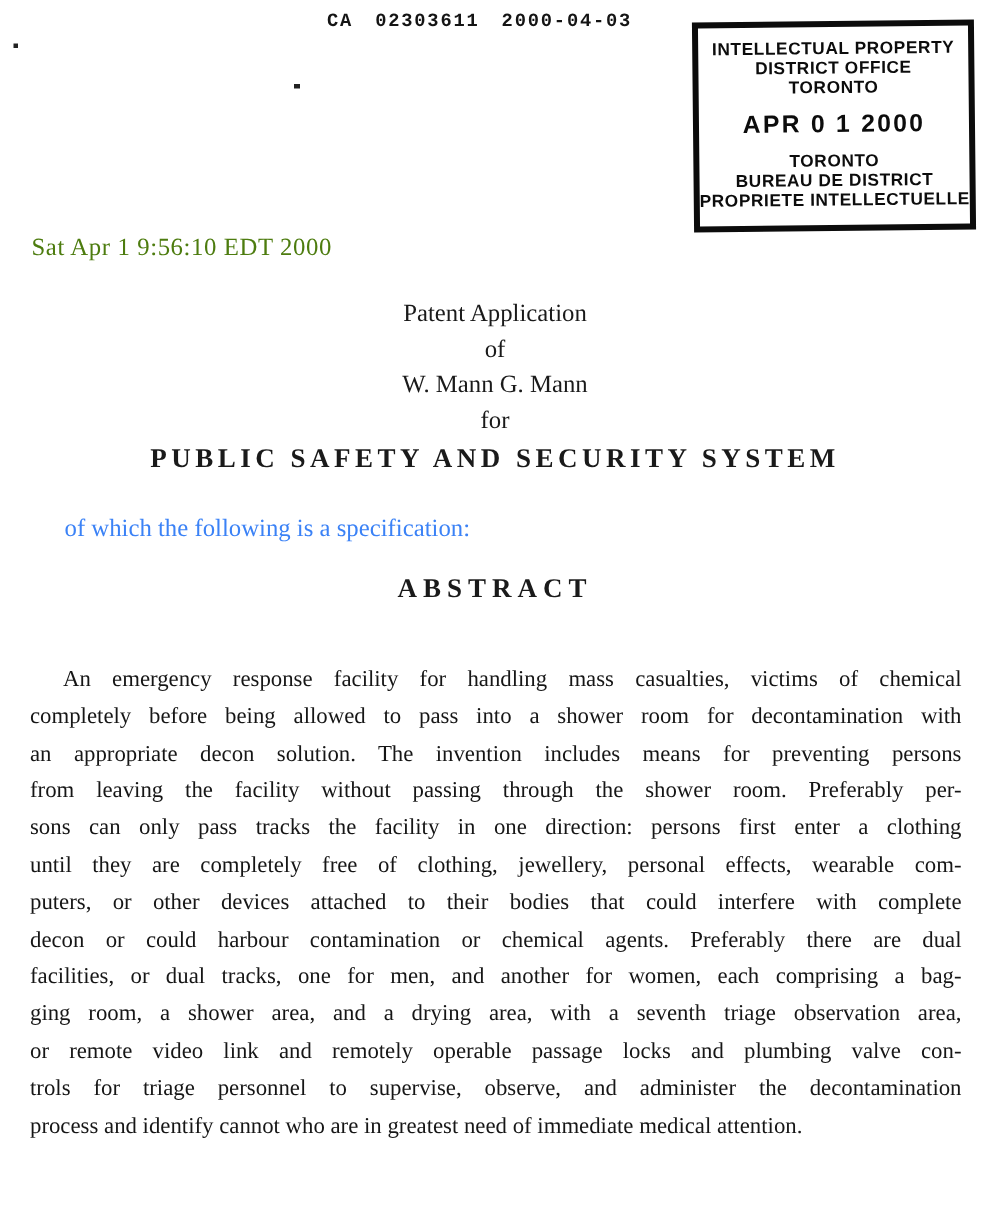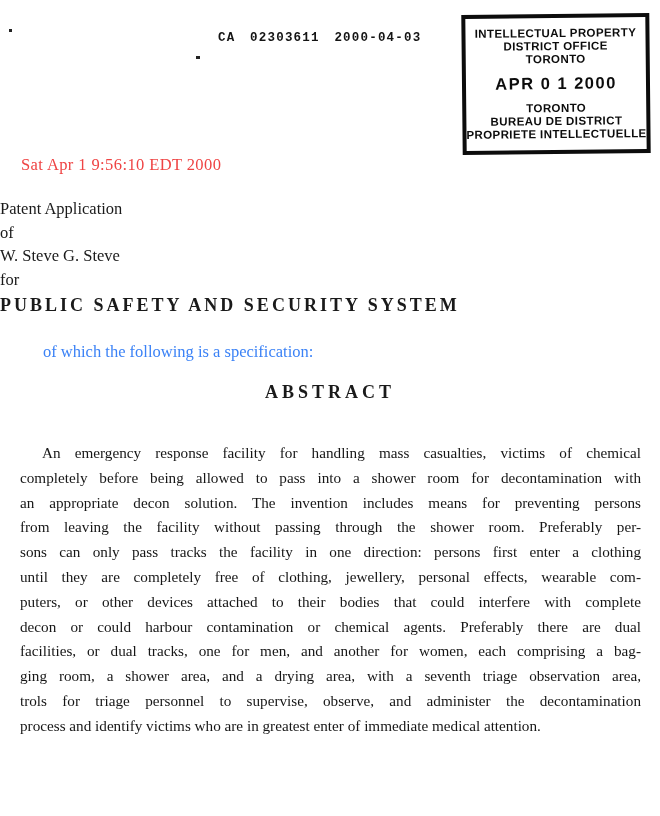--- a/index.html
+++ b/index.html
@@ -18,21 +18,20 @@
 
   
   .header-code {
     position: absolute; left: 218px; top: 7px;
     font-family: "Liberation Mono", monospace;
     font-weight: bold;
     font-size: 12.5px;
     letter-spacing: 1.2px;
     word-spacing: 6px;
     color: #141414;
-    margin-top: 24px;
   }
 
   
   .speck { position: absolute; background: #222; }
   .speck-a { left: 9px; top: 29px; width: 3px; height: 3px; }
   .speck-b { left: 196px; top: 56px; width: 4px; height: 3px; }
 
   
   .stamp {
     position: absolute; left: 462px; top: 14px;
@@ -57,26 +56,27 @@
     letter-spacing: 1.5px;
     margin: 8px 0 9px 0;
     white-space: nowrap;
   }
 
   
   .date-line {
     position: absolute; left: 21px; top: 155px;
     font-size: 16.5px;
     letter-spacing: 0.4px;
-    color: #ef4444;
+    color: #4d7c0f;
   }
 
   
   .title-block {
     position: absolute; left: 0; top: 197px; width: 660px;
+    text-align: center;
   }
   .title-block .t-line {
     font-size: 16.5px;
     line-height: 23.5px;
     color: #1a1a1a;
   }
   .title-block .t-main {
     font-size: 18px;
     font-weight: bold;
     letter-spacing: 3px;
@@ -131,37 +131,38 @@
     <div class="s-line">TORONTO</div>
     <div class="s-line">BUREAU DE DISTRICT</div>
     <div class="s-line">PROPRIETE INTELLECTUELLE</div>
   </div>
 
   <div class="date-line">Sat Apr 1 9:56:10 EDT 2000</div>
 
   <div class="title-block">
     <div class="t-line">Patent Application</div>
     <div class="t-line">of</div>
-    <div class="t-line">W. Steve G. Steve</div>
+    <div class="t-line">W. Mann G. Mann</div>
     <div class="t-line">for</div>
     <div class="t-line t-main">PUBLIC SAFETY AND SECURITY SYSTEM</div>
   </div>
 
   <div class="spec-line">of which the following is a specification:</div>
 
   <div class="abstract-heading">ABSTRACT</div>
 
   <div class="abstract">
     <div class="abs-line first">An emergency response facility for handling mass casualties, victims of chemical</div>
     <div class="abs-line">completely before being allowed to pass into a shower room for decontamination with</div>
     <div class="abs-line">an appropriate decon solution. The invention includes means for preventing persons</div>
     <div class="abs-line">from leaving the facility without passing through the shower room. Preferably per-</div>
     <div class="abs-line">sons can only pass tracks the facility in one direction: persons first enter a clothing</div>
     <div class="abs-line">until they are completely free of clothing, jewellery, personal effects, wearable com-</div>
     <div class="abs-line">puters, or other devices attached to their bodies that could interfere with complete</div>
     <div class="abs-line">decon or could harbour contamination or chemical agents. Preferably there are dual</div>
     <div class="abs-line">facilities, or dual tracks, one for men, and another for women, each comprising a bag-</div>
     <div class="abs-line">ging room, a shower area, and a drying area, with a seventh triage observation area,</div>
+    <div class="abs-line">or remote video link and remotely operable passage locks and plumbing valve con-</div>
     <div class="abs-line">trols for triage personnel to supervise, observe, and administer the decontamination</div>
-    <div class="abs-line last">process and identify victims who are in greatest enter of immediate medical attention.</div>
+    <div class="abs-line last">process and identify cannot who are in greatest need of immediate medical attention.</div>
   </div>
 
 </div>
 
 </body></html>

